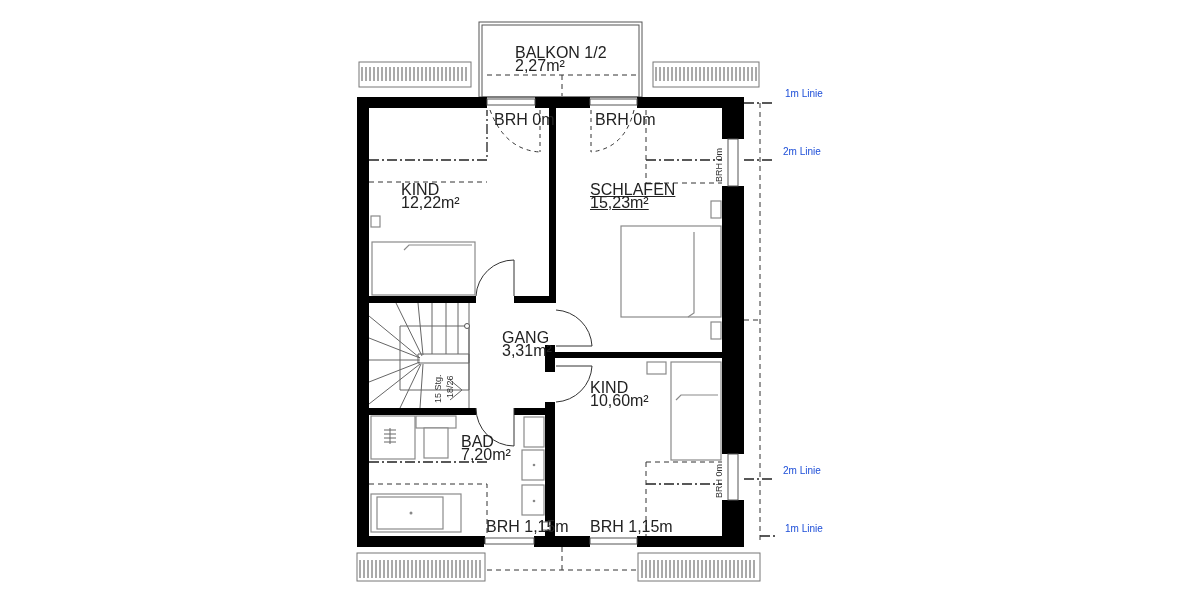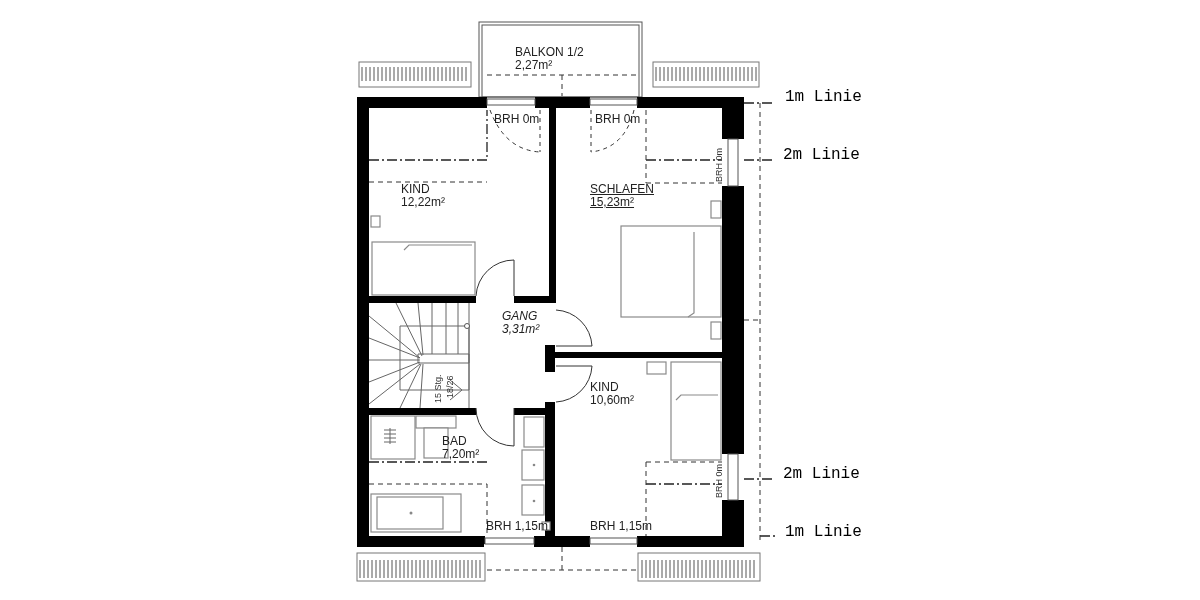--- a/index.html
+++ b/index.html
@@ -7,22 +7,22 @@
          font-family: "Liberation Sans", "DejaVu Sans", sans-serif; }
   #plan { position: absolute; left: 0; top: 0; width: 1200px; height: 600px; }
   .wall { fill: #000000; }
   .thin { fill: none; stroke: #666; stroke-width: 1; }
   .furn { fill: #ffffff; stroke: #8a8a8a; stroke-width: 1.2; }
   .dash { fill: none; stroke: #333; stroke-width: 1; stroke-dasharray: 5 4; }
   .dashdot { fill: none; stroke: #222; stroke-width: 1.3; stroke-dasharray: 10 3 2 3; }
   .arc { fill: none; stroke: #333; stroke-width: 1; }
   .arcdash { fill: none; stroke: #333; stroke-width: 1; stroke-dasharray: 4 4; }
   .rail { fill: none; stroke: #555; stroke-width: 1; }
-  .lbl { position: absolute; font-size: 12px; color: #222; line-height: 13px; white-space: nowrap; }
-  .linie { position: absolute; font-size: 16px; color: #000000; white-space: nowrap; font-family: Liberation Mono, monospace; }
+  .lbl { position: absolute; font-size: 16px; color: #222; line-height: 13px; white-space: nowrap; }
+  .linie { position: absolute; font-size: 10px; color: #1d4ed8; white-space: nowrap; }
   .rot { position: absolute; font-size: 9px; color: #333; white-space: nowrap; transform-origin: left top; transform: rotate(-90deg); }
 </style>
 </head>
 <body>
 
 <svg id="plan" viewBox="0 0 1200 600" xmlns="http://www.w3.org/2000/svg">
 
   <g>
     <rect x="359" y="62" width="112" height="25" fill="#fff" stroke="#777"></rect>
     <path class="rail" d="M362 67 v14 M366 67 v14 M370 67 v14 M374 67 v14 M378 67 v14 M382 67 v14 M386 67 v14 M390 67 v14 M394 67 v14 M398 67 v14 M402 67 v14 M406 67 v14 M410 67 v14 M414 67 v14 M418 67 v14 M422 67 v14 M426 67 v14 M430 67 v14 M434 67 v14 M438 67 v14 M442 67 v14 M446 67 v14 M450 67 v14 M454 67 v14 M458 67 v14 M462 67 v14 M466 67 v14"></path>
@@ -147,29 +147,29 @@
   <div>2,27m²</div>
 </div>
 <div class="lbl" style="left:401px;top:183px;">
   <div>KIND</div>
   <div>12,22m²</div>
 </div>
 <div class="lbl" style="left:590px;top:183px;text-decoration:underline;">
   <div>SCHLAFEN</div>
   <div>15,23m²</div>
 </div>
-<div class="lbl" style="left:502px;top:310px;font-style:italic;">
+<div class="lbl" style="left:502px;top:331px;">
   <div>GANG</div>
   <div>3,31m²</div>
 </div>
 <div class="lbl" style="left:590px;top:381px;">
   <div>KIND</div>
   <div>10,60m²</div>
 </div>
-<div class="lbl" style="left:442px;top:435px;">
+<div class="lbl" style="left:461px;top:435px;">
   <div>BAD</div>
   <div>7,20m²</div>
 </div>
 
 <div class="lbl" style="left:494px;top:113px;">BRH 0m</div>
 <div class="lbl" style="left:595px;top:113px;">BRH 0m</div>
 <div class="lbl" style="left:486px;top:520px;">BRH 1,15m</div>
 <div class="lbl" style="left:590px;top:520px;">BRH 1,15m</div>
 <div class="rot" style="left:714px;top:182px;">BRH 0m</div>
 <div class="rot" style="left:714px;top:498px;">BRH 0m</div>

